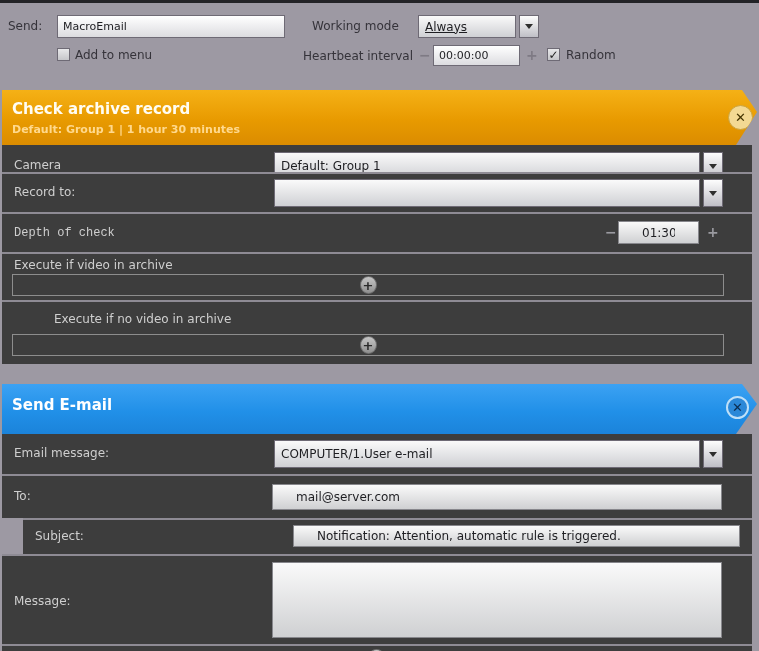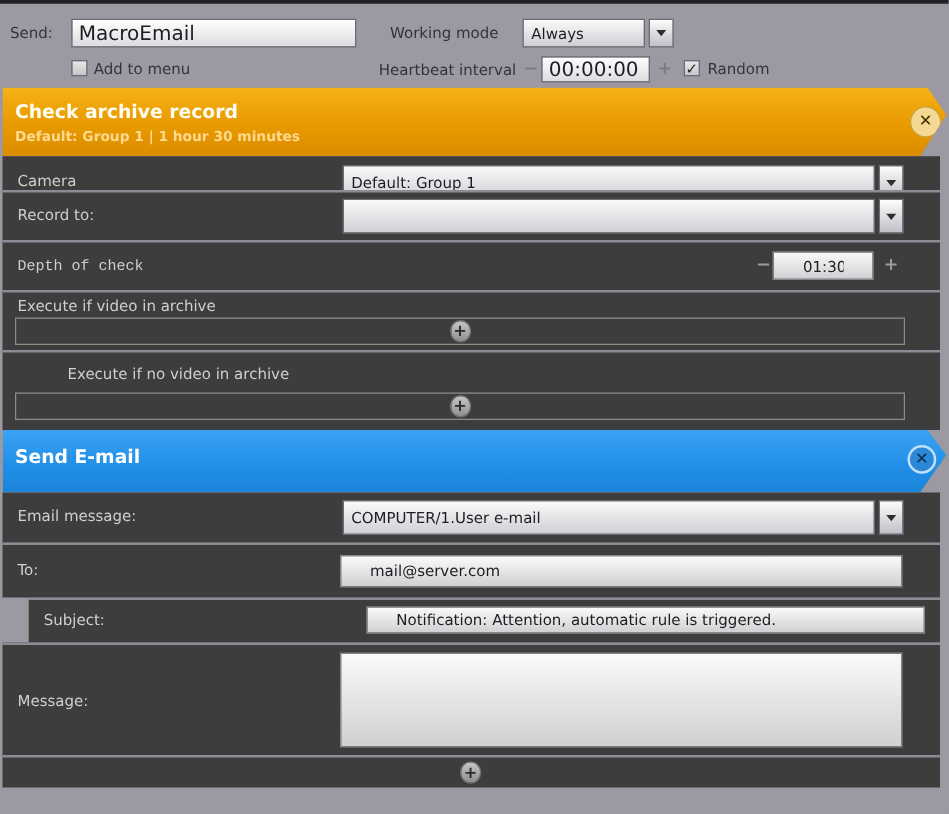--- a/index.html
+++ b/index.html
@@ -11,21 +11,21 @@
     position:relative;
   }
   .top-strip { height:3px; background:#232327; }
 
   
   .top-form { position:relative; height:67px; color:#35333a; }
   .top-form .lbl { position:absolute; white-space:nowrap; }
   .tinput {
     position:absolute; box-sizing:border-box;
     background:linear-gradient(180deg,#ffffff,#dcdce0);
-    border:1px solid #6e6a75; font-family:inherit; font-size:16px;
+    border:1px solid #6e6a75; font-family:inherit; font-size:11px;
     color:#1e1e22; padding:2px 5px;
   }
   .ddfield {
     position:absolute; box-sizing:border-box;
     background:linear-gradient(180deg,#fafafa,#cfd0d4);
     border:1px solid #6e6a75; color:#1e1e22;
     padding-left:6px; display:flex; align-items:center; overflow:hidden;
   }
   .ddarrow {
     position:absolute; box-sizing:border-box;
@@ -36,21 +36,21 @@
   .tri { width:0; height:0; border-left:4px solid transparent; border-right:4px solid transparent; border-top:5px solid #2e2e2e; }
   .chk {
     position:absolute; width:13px; height:13px; box-sizing:border-box;
     background:linear-gradient(180deg,#e8e8ea,#c6c6ca);
     border:1px solid #6e6a75; display:flex; align-items:center; justify-content:center;
     font-size:12px; font-weight:bold; color:#222;
   }
   .stepper { position:absolute; color:#7e7a84; font-weight:bold; font-size:14px; cursor:default; }
 
   
-  .banner { position:relative; margin-left:2px; width:755px; color:#fff; }
+  .banner { position:relative; margin-left:2px; width:755px; color:#fff;margin-top:20px; }
   .banner.orange {
     height:55px;
     background:linear-gradient(180deg,#f5b116 0%,#e89a00 55%,#db8c00 100%);
     clip-path:polygon(0 0, 740px 0, 755px 22px, 734px 55px, 0 55px);
   }
   .banner.blue {
     height:50px;
     background:linear-gradient(180deg,#3ca2f3 0%,#2190e8 55%,#1b83da 100%);
     clip-path:polygon(0 0, 740px 0, 755px 20px, 734px 50px, 0 50px);
   }
@@ -103,21 +103,21 @@
 </head>
 <body>
 
 <div class="top-strip"></div>
 
 <div class="top-form">
   <span class="lbl" style="left:8px; top:16px;">Send:</span>
   <input class="tinput" style="left: 57px; top: 12px; width: 228px; height: 23px;" value="MacroEmail">
 
   <span class="lbl" style="left:312px; top:16px;text-align:right;">Working mode</span>
-  <div class="ddfield" style="left:418px; top:12px; width:98px; height:23px;">
+  <div class="ddfield" style="left:418px; top:12px; width:98px; height:23px;text-decoration:underline;">
     <span>Always</span>
   </div>
   <div class="ddarrow" style="left:519px; top:12px; width:20px; height:23px;">
     <span class="tri"></span>
   </div>
 
   <span class="chk" style="left:57px; top:45px;"></span>
   <span class="lbl" style="left:75px; top:45px;">Add to menu</span>
 
   <span class="lbl" style="left:303px; top:46px;">Heartbeat interval</span>

